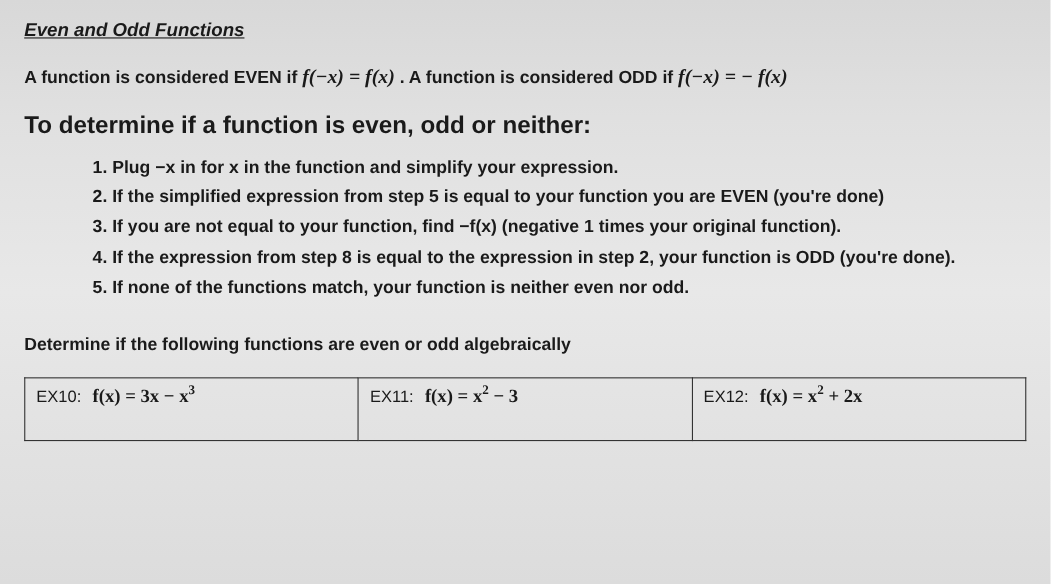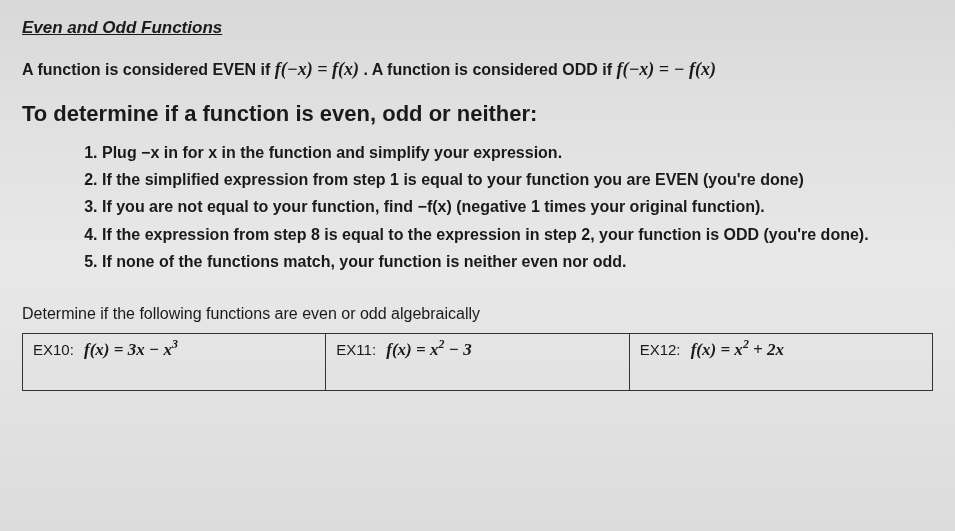--- a/index.html
+++ b/index.html
@@ -47,43 +47,42 @@
       font-size: 16px;
       font-weight: 600;
     }
     ol.steps li {
       margin-bottom: 4px;
       line-height: 1.45;
       padding-right: 10px;
     }
     .determine {
       font-size: 16px;
-      font-weight: 400;
+      font-weight: 700;
       margin-top: 32px;
-      margin-bottom: 10px;
+      margin-bottom: 20px;
     }
     table.examples {
       border-collapse: collapse;
       width: 100%;
       table-layout: fixed;
     }
     table.examples td {
       border: 1px solid #333;
       padding: 6px 10px 30px 10px;
       vertical-align: top;
       font-size: 15px;
       font-weight: 600;
     }
     table.examples td .exlabel {
       font-weight: 400;
     }
     table.examples td .math {
       font-family: "Times New Roman", serif;
       font-weight: 700;
-      font-style: italic;
       font-size: 17px;
       padding-left: 6px;
     }
     .math sup {
       font-size: 0.7em;
       line-height: 0;
     }
   </style>
 </head>
 <body>
@@ -94,21 +93,21 @@
   <span>A function is considered EVEN if </span>
   <span class="math">f(−x) = f(x)</span>
   <span>.  A function is considered ODD if </span>
   <span class="math">f(−x) = − f(x)</span>
 </div>
 
 <div class="subheading">To determine if a function is even, odd or neither:</div>
 
 <ol class="steps">
   <li>Plug −x in for x in the function and simplify your expression.</li>
-  <li>If the simplified expression from step 1 is equal to your function you are EVEN (you're done)</li>
+  <li>If the simplified expression from step 5 is equal to your function you are EVEN (you're done)</li>
   <li>If you are not equal to your function, find −f(x) (negative 1 times your original function).</li>
   <li>If the expression from step 8 is equal to the expression in step 2, your function is ODD (you're done).</li>
   <li>If none of the functions match, your function is neither even nor odd.</li>
 </ol>
 
 <div class="determine">Determine if the following functions are even or odd algebraically</div>
 
 <table class="examples">
   <tbody>
       <tr>

